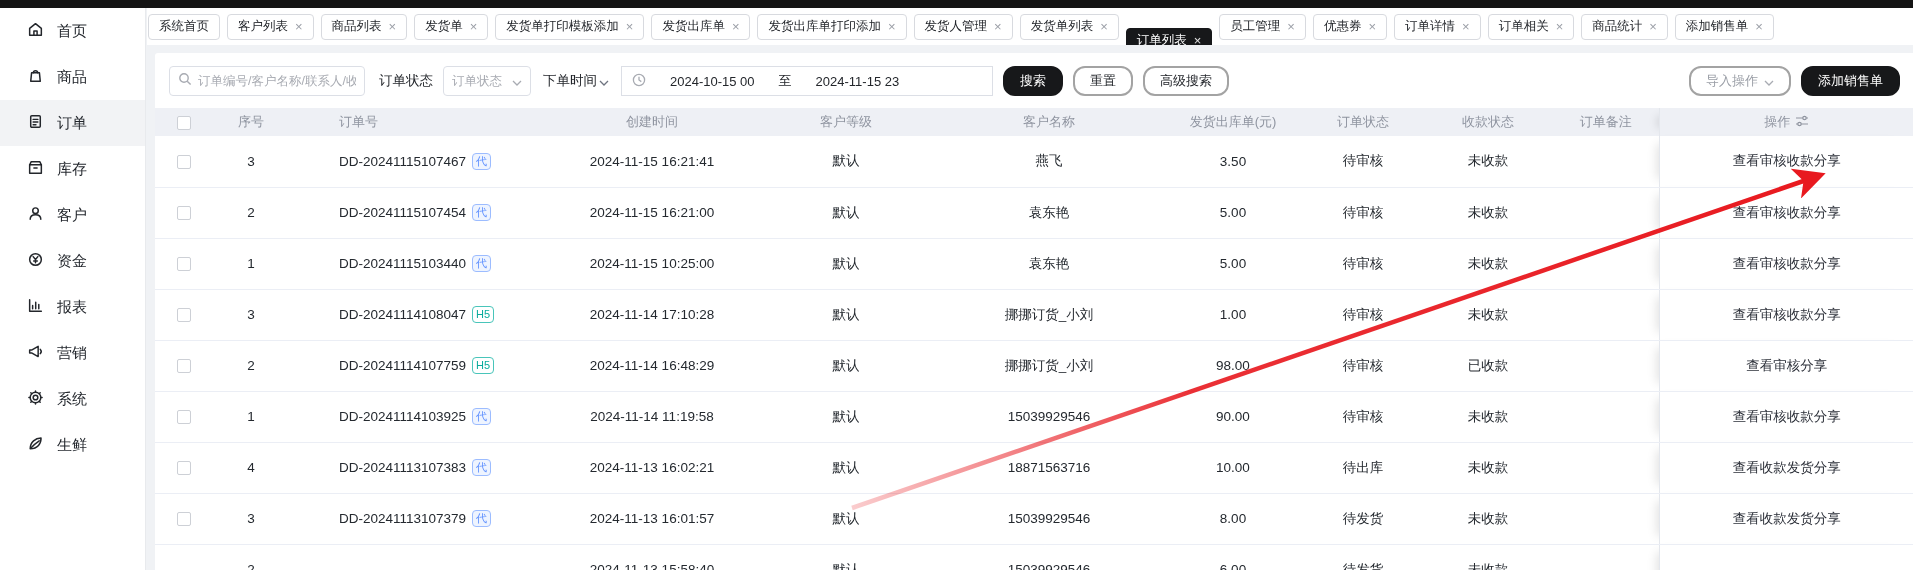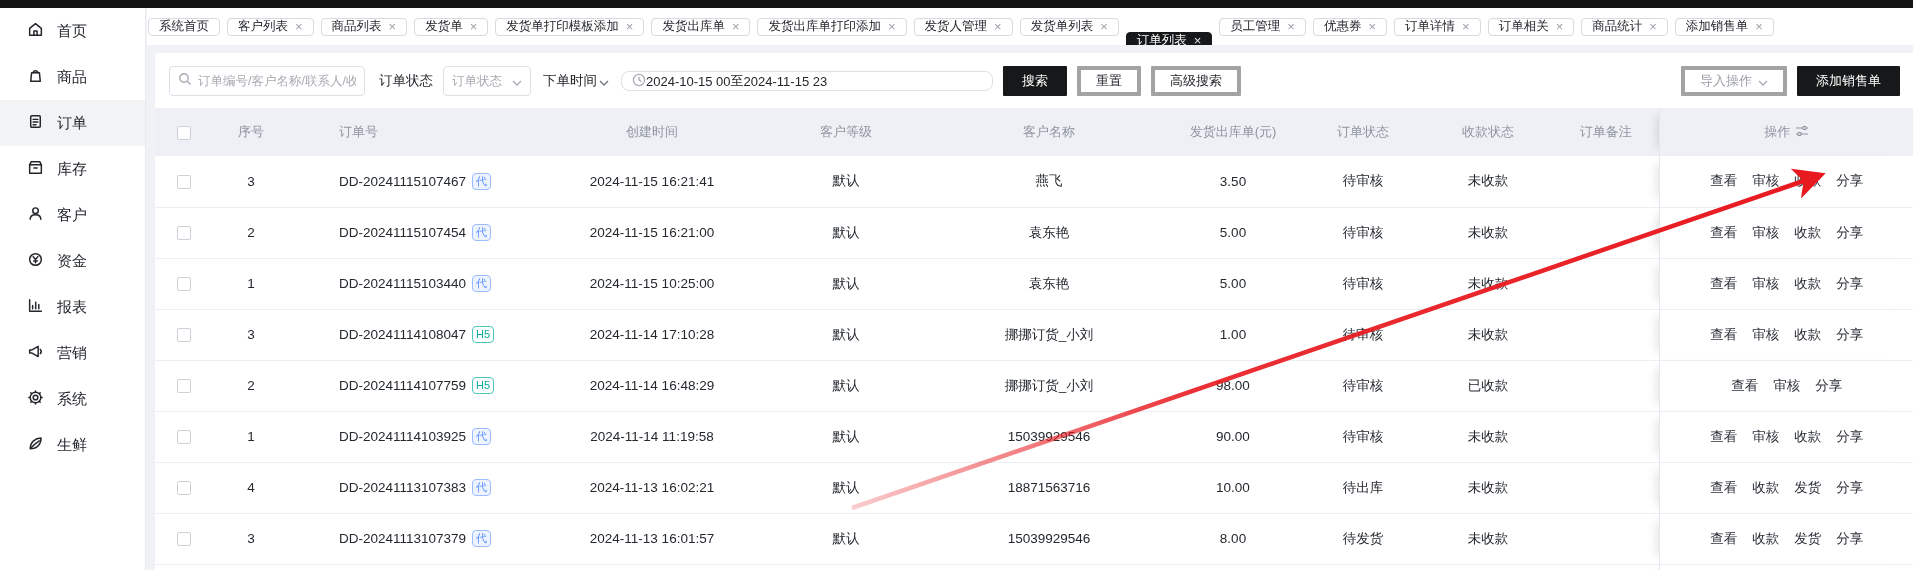--- a/index.html
+++ b/index.html
@@ -17,67 +17,67 @@
   .side-item { height:46px; display:flex; align-items:center; gap:13px;
                padding-left:27px; font-size:15px; color:#1f2329; cursor:pointer; white-space:nowrap; }
   .side-item.active { background:#f2f3f5; }
   .side-item svg { flex:0 0 auto; }
 
   
   .main { position:absolute; top:8px; left:147px; width:1766px; height:562px;
           display:flex; flex-direction:column; background:#f0f2f5; }
   .tabbar { height:37px; flex:0 0 37px; background:#fff; display:flex; align-items:center;
             gap:7px; padding:0 4px 0 1px; overflow:hidden; }
-  .tab { height:18px; display:inline-flex; align-items:center; gap:7px; padding:0 10px;
+  .tab { height:26px; display:inline-flex; align-items:center; gap:7px; padding:0 10px;
          border:1px solid #d8dadf; border-radius:4px; background:#fff; color:#23262b;
          font-size:12.5px; white-space:nowrap; cursor:pointer; flex:0 0 auto; }
   .tab .x { font-size:13px; color:#9a9ea6; line-height:1; }
   .tab.active { background:#17181a; border-color:#17181a; color:#fff;margin-top:28px; }
   .tab.active .x { color:#e3e3e3; }
 
   .content { flex:1; padding:8px 0 0 8px; overflow:hidden; }
   .card { background:#fff; width:1759px; height:100%; overflow:hidden; border-radius:3px 0 0 0; }
 
   
   .filter-row { display:flex; align-items:center; gap:10px; padding:13px 14px 12px 14px; }
   .search-box { width:196px; height:30px; border:1px solid #dcdfe6; border-radius:4px;
                 display:flex; align-items:center; gap:6px; padding:0 8px; cursor:text; }
   .ph { color:#a8abb2; font-size:12.5px; white-space:nowrap; overflow:hidden; }
   .flabel { font-size:13.5px; color:#23262b; margin-left:4px; white-space:nowrap; }
   .select-box { width:88px; height:30px; border:1px solid #dcdfe6; border-radius:4px;
                 display:flex; align-items:center; justify-content:space-between;
                 padding:0 8px; cursor:pointer; }
   .time-select { display:flex; align-items:center; gap:2px; font-size:13.5px; color:#23262b;
                  margin:0 2px; cursor:pointer; white-space:nowrap; }
-  .date-box { width:372px; height:20px; border:1px solid #dcdfe6; border-radius:8px;
-              display:flex; align-items:center; gap:0; padding:0 10px; font-size:13px;
+  .date-box { width:372px; height:30px; border:1px solid #dcdfe6; border-radius:0;
+              display:flex; align-items:center; gap:24px; padding:0 10px; font-size:13px;
               color:#23262b; cursor:pointer; white-space:nowrap; }
-  .btn { height:30px; padding:0 15px; border-radius:1px; border:4px solid #a3a3a3;
+  .btn { height:30px; padding:0 15px; border-radius:12px; border:2px solid #a3a3a3;
          background:#fff; font-size:13px; color:#23262b; cursor:pointer;
          display:inline-flex; align-items:center; gap:6px; white-space:nowrap;
          font-family:inherit; }
   .btn-dark { background:#17181a; border-color:#17181a; color:#fff; }
   .btn-grey { color:#9a9ea6; }
   .spacer { flex:1; }
 
   
   table { border-collapse:collapse; table-layout:fixed; width:1759px; }
-  th { height:48px; background:#eef0f5; color:#8f94a0; font-weight:400; font-size:13px;
+  th { height:28px; background:#eef0f5; color:#8f94a0; font-weight:400; font-size:13px;
        text-align:center; }
   td { height:51px; font-size:13.5px; color:#24292f; text-align:center;
        border-bottom:1px solid #ebeef5; background:#fff; }
   .c-order { text-align:left; padding-left:50px; }
   .sticky { border-left:1px solid #e4e7ed; box-shadow:-10px 0 10px -8px rgba(0,0,0,.12); }
   .cb { display:inline-block; width:14px; height:14px; border:1px solid #cdd0d6;
         border-radius:2px; background:#fff; cursor:pointer; vertical-align:middle; }
   .badge { display:inline-block; margin-left:6px; font-size:11px; line-height:15px;
            padding:0 3px; border-radius:4px; border:1px solid; vertical-align:1px; }
   .badge-dai { color:#5a8dff; border-color:#9cbcff; background:#eef4ff; }
   .badge-h5  { color:#0aab9d; border-color:#49c5ba; background:#ffffff; }
-  .ops-wrap { display:inline-flex; gap:15px; }
+  .ops-wrap { display:inline-flex; }
   .op-link { color:#2b2f38; cursor:pointer; white-space:nowrap; }
   .opcell-head { display:inline-flex; align-items:center; gap:5px; }
 
   
   .arrow-overlay { position:absolute; top:0; left:0; width:1913px; height:570px;
                    pointer-events:none; z-index:60; }
 </style>
 </head>
 <body>
 

